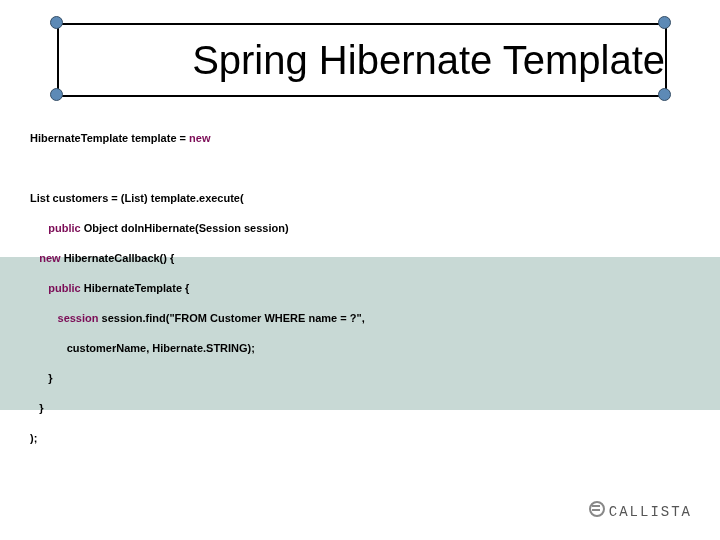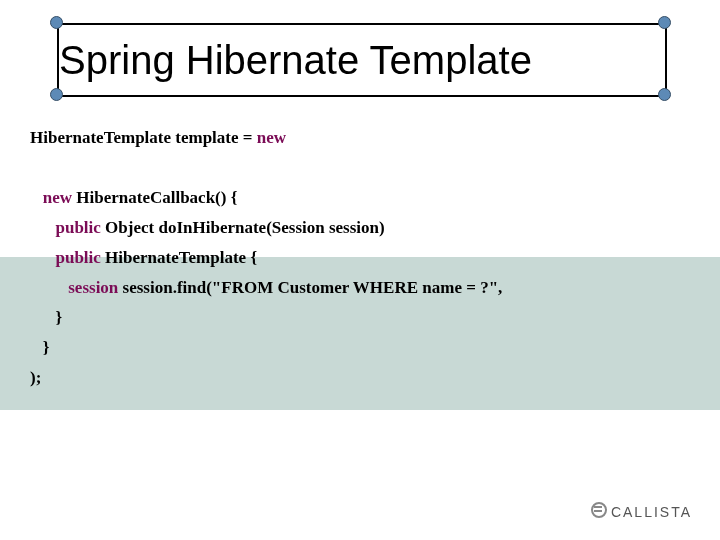--- a/index.html
+++ b/index.html
@@ -1,50 +1,52 @@
 <!DOCTYPE html>
 <html><head>
 <meta charset="utf-8">
 <style>
 html,body{margin:0;padding:0;width:720px;height:540px;background:#fff;font-family:Arial,Helvetica,sans-serif;overflow:hidden}
 .slide{position:relative;width:720px;height:540px}
-.title-box{position:absolute;left:57px;top:23px;width:606px;height:70px;border:2px solid #000;display:flex;align-items:center;justify-content:flex-start}
+.title-box{position:absolute;left:57px;top:23px;width:606px;height:70px;border:2px solid #000;display:flex;align-items:center;justify-content:flex-end}
 .title-box h1{margin:0;font-size:40px;font-weight:400;font-family:Arial,Helvetica,sans-serif}
 .dot{position:absolute;width:11px;height:11px;background:#5d8ab6;border:1.5px solid #364f67;border-radius:50%}
 .d-tl{left:50px;top:16px}.d-tr{left:658px;top:16px}.d-bl{left:50px;top:88px}.d-br{left:658px;top:88px}
-.code-area{position:absolute;left:30px;top:123px;right:42px;font-family:Liberation Serif, serif;font-size:17px;font-weight:bold;line-height:30px}
+.code-area{position:absolute;left:30px;top:123px;right:42px;font-family:Liberation Sans, sans-serif;font-size:11px;font-weight:bold;line-height:30px}
 .code-line{white-space:pre}
 .kw{color:#7b0c56}
 .highlight-box{position:absolute;left:0;top:257px;width:720px;height:153px;background:#c8d9d5;z-index:1}
 .code-area .code-line,.code-area .hl{position:relative;z-index:2}
 .footer{position:absolute;left:30px;bottom:22px;font-size:10px;line-height:13px;color:#222}
-.logo{position:absolute;right:28px;bottom:20px;font-family:Liberation Sans, sans-serif;font-size:14px;letter-spacing:2px;color:#555}
+.logo{position:absolute;right:28px;bottom:20px;font-family:Liberation Mono, monospace;font-size:14px;letter-spacing:2px;color:#555}
 .logo::before{content:"";display:inline-block;width:12px;height:12px;border:2px solid #888;border-radius:50%;margin-right:4px;vertical-align:-1px;position:relative}
 .logo::after{content:"";position:absolute;left:3px;top:4px;width:8px;height:2px;border-top:2px solid #888;border-bottom:2px solid #888}
 </style>
 </head>
 <body>
 <div class="slide">
   <div class="highlight-box"></div>
 
   <div class="title-box">
     <h1>Spring Hibernate Template</h1>
   </div>
   <div class="dot d-tl"></div>
   <div class="dot d-tr"></div>
   <div class="dot d-bl"></div>
   <div class="dot d-br"></div>
 
   <div class="code-area">
     <div class="code-line"><span>HibernateTemplate template = </span><span class="kw">new</span></div>
     <div class="code-line"> </div>
+    <div class="code-line">List customers = (List) template.execute(</div>
+    <div class="code-line hl"><span>      </span><span class="kw">public</span><span> Object doInHibernate(Session session)</span></div>
     <div class="code-line"><span>   </span><span class="kw">new</span><span> HibernateCallback() {</span></div>
-    <div class="code-line hl"><span>      </span><span class="kw">public</span><span> Object doInHibernate(Session session)</span></div>
     <div class="code-line hl"><span>      </span><span class="kw">public</span><span> HibernateTemplate {</span></div>
     <div class="code-line hl"><span>         </span><span class="kw">session</span><span> session.find("FROM Customer WHERE name = ?",</span></div>
+    <div class="code-line hl">            customerName, Hibernate.STRING);</div>
     <div class="code-line hl">      }</div>
     <div class="code-line">   }</div>
     <div class="code-line">);</div>
   </div>
 
   <div class="footer">
   </div>
 
   <div class="logo"><span>CALLISTA</span></div>
 </div>

